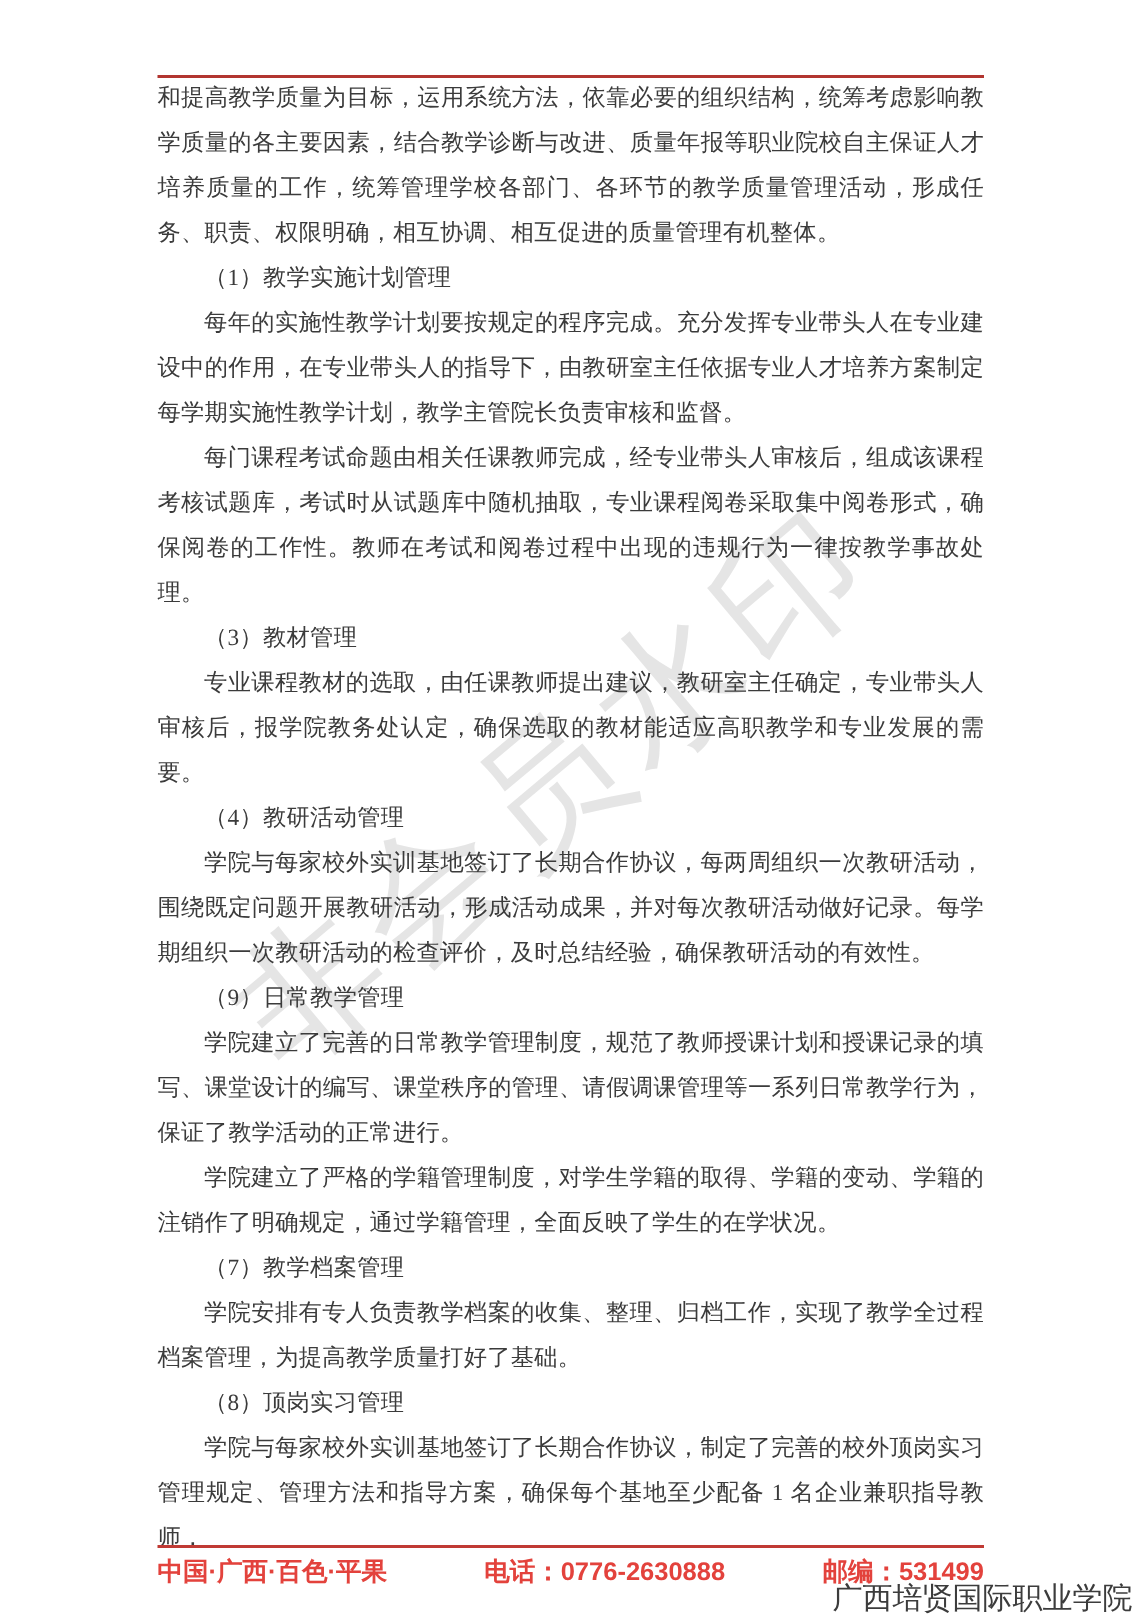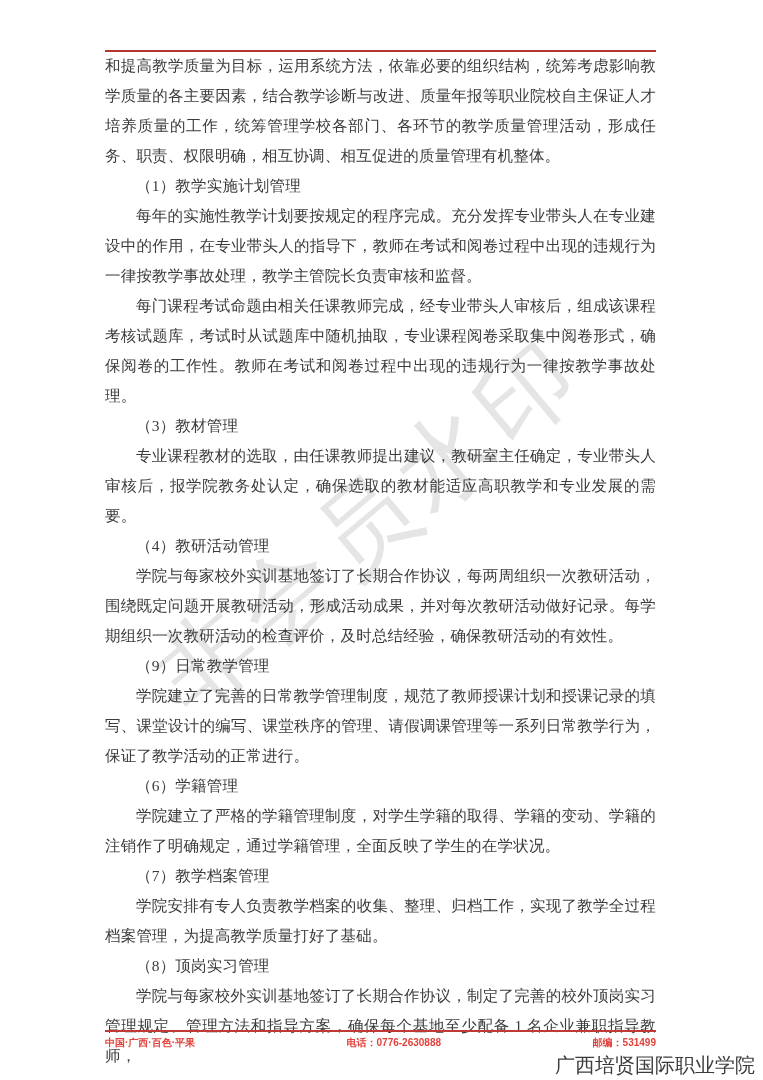--- a/index.html
+++ b/index.html
@@ -58,21 +58,21 @@
   }
   .footer-row {
     position: absolute;
     left: 105px;
     top: 1036px;
     width: 551px;
     display: flex;
     justify-content: space-between;
     align-items: flex-start;
     color: #e3423c;
-    font-size: 10px;
+    font-size: 17px;
     font-weight: bold;
     font-family: "Liberation Sans", sans-serif;
     z-index: 2;
   }
   .school-name {
     position: absolute;
     right: 8px;
     top: 1052px;
     font-size: 20px;
     color: #3c3c3c;
@@ -85,29 +85,28 @@
 
 <div class="page">
 
   <div class="watermark">非会员水印</div>
 
   <div class="top-rule"></div>
 
   <div class="content">
     <p class="para first">和提高教学质量为目标，运用系统方法，依靠必要的组织结构，统筹考虑影响教学质量的各主要因素，结合教学诊断与改进、质量年报等职业院校自主保证人才培养质量的工作，统筹管理学校各部门、各环节的教学质量管理活动，形成任务、职责、权限明确，相互协调、相互促进的质量管理有机整体。</p>
     <p class="para heading">（1）教学实施计划管理</p>
-    <p class="para">每年的实施性教学计划要按规定的程序完成。充分发挥专业带头人在专业建设中的作用，在专业带头人的指导下，教师在考试和阅卷过程中出现的违规行为一律按教学事故处理，教学主管院长负责审核和监督。</p>
+    <p class="para">每年的实施性教学计划要按规定的程序完成。充分发挥专业带头人在专业建设中的作用，在专业带头人的指导下，由教研室主任依据专业人才培养方案制定每学期实施性教学计划，教学主管院长负责审核和监督。</p>
     <p class="para">每门课程考试命题由相关任课教师完成，经专业带头人审核后，组成该课程考核试题库，考试时从试题库中随机抽取，专业课程阅卷采取集中阅卷形式，确保阅卷的工作性。教师在考试和阅卷过程中出现的违规行为一律按教学事故处理。</p>
     <p class="para heading">（3）教材管理</p>
     <p class="para">专业课程教材的选取，由任课教师提出建议，教研室主任确定，专业带头人审核后，报学院教务处认定，确保选取的教材能适应高职教学和专业发展的需要。</p>
     <p class="para heading">（4）教研活动管理</p>
     <p class="para">学院与每家校外实训基地签订了长期合作协议，每两周组织一次教研活动，围绕既定问题开展教研活动，形成活动成果，并对每次教研活动做好记录。每学期组织一次教研活动的检查评价，及时总结经验，确保教研活动的有效性。</p>
     <p class="para heading">（9）日常教学管理</p>
     <p class="para">学院建立了完善的日常教学管理制度，规范了教师授课计划和授课记录的填写、课堂设计的编写、课堂秩序的管理、请假调课管理等一系列日常教学行为，保证了教学活动的正常进行。</p>
-    <p class="para heading">（6）学籍管理</p>
     <p class="para">学院建立了严格的学籍管理制度，对学生学籍的取得、学籍的变动、学籍的注销作了明确规定，通过学籍管理，全面反映了学生的在学状况。</p>
     <p class="para heading">（7）教学档案管理</p>
     <p class="para">学院安排有专人负责教学档案的收集、整理、归档工作，实现了教学全过程档案管理，为提高教学质量打好了基础。</p>
     <p class="para heading">（8）顶岗实习管理</p>
     <p class="para">学院与每家校外实训基地签订了长期合作协议，制定了完善的校外顶岗实习管理规定、管理方法和指导方案，确保每个基地至少配备 1 名企业兼职指导教师，</p>
   </div>
 
   <div class="footer-rule"></div>
 
   <div class="footer-row">

